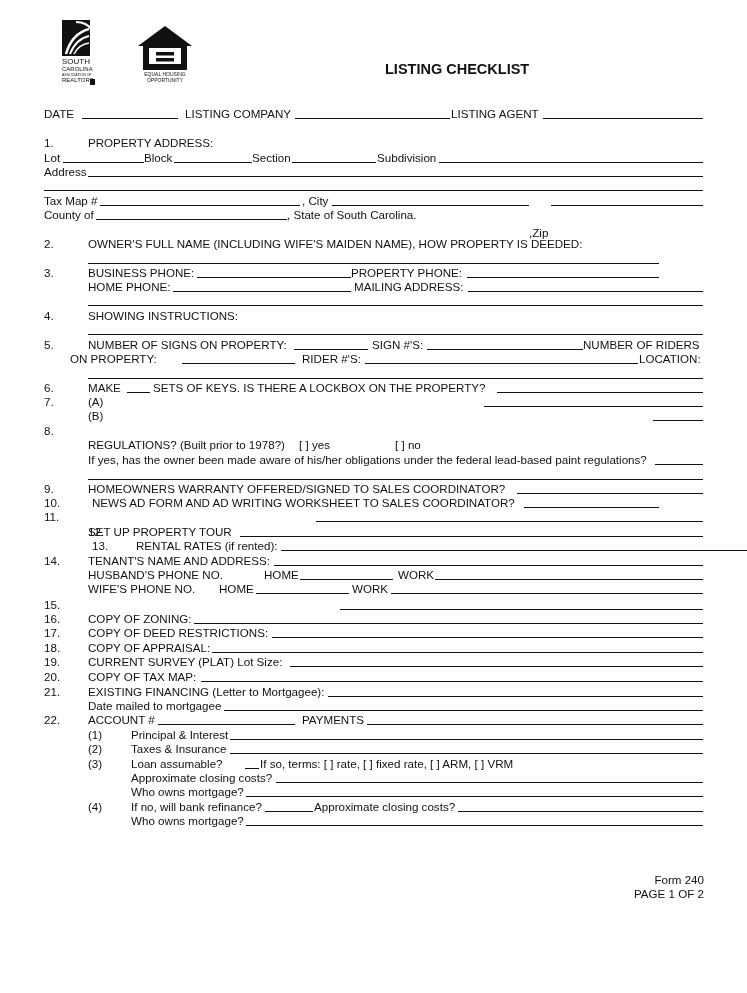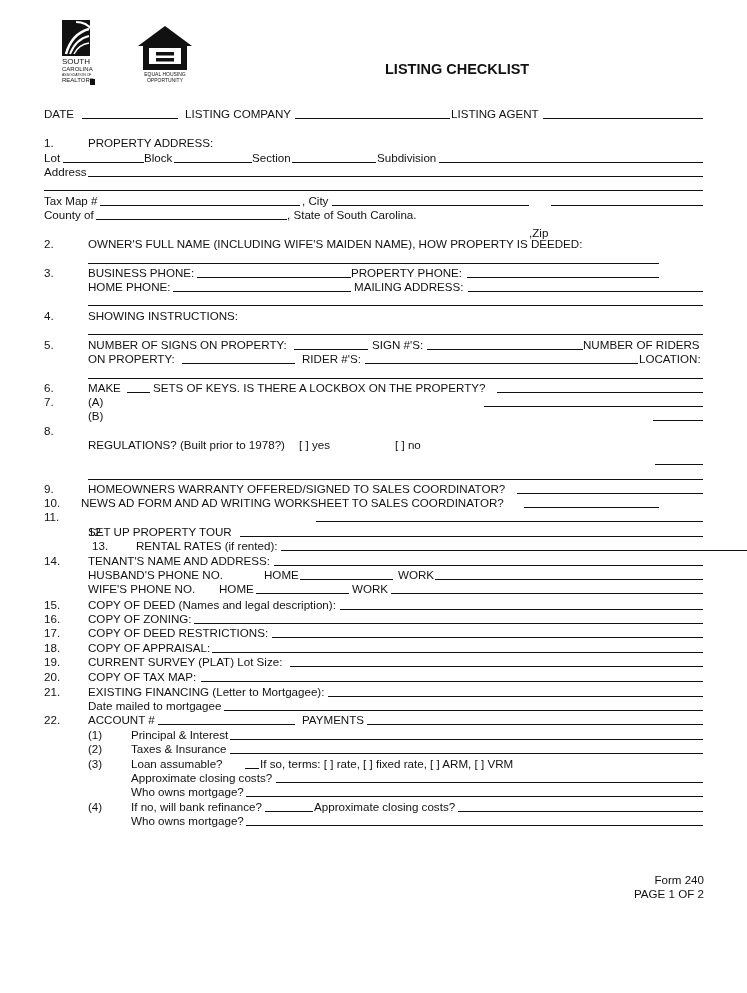--- a/index.html
+++ b/index.html
@@ -115,21 +115,21 @@
 
 <div class="row" style="top:338px;">
   <span class="t" style="left:44px;">5.</span>
   <span class="t" style="left:88px;">NUMBER OF SIGNS ON PROPERTY:</span>
   <span class="u" style="left:294px; width:74px;"></span>
   <span class="t" style="left:372px;">SIGN #'S:</span>
   <span class="u" style="left:427px; width:156px;"></span>
   <span class="t" style="left:583px;">NUMBER OF RIDERS</span>
 </div>
 <div class="row" style="top:352px;">
-  <span class="t" style="left:88px;">ON  PROPERTY:</span>
+  <span class="t" style="left:70px;">ON  PROPERTY:</span>
   <span class="u" style="left:182px; width:113px;"></span>
   <span class="t" style="left:302px;">RIDER  #'S:</span>
   <span class="u" style="left:365px; width:273px;"></span>
   <span class="t" style="left:639px;">LOCATION:</span>
 </div>
 <div class="line" style="left:88px; top:378px; width:615px;"></div>
 
 <div class="row" style="top:381px;">
   <span class="t" style="left:44px;">6.</span>
   <span class="t" style="left:88px;">MAKE</span>
@@ -150,32 +150,33 @@
 
 <div class="row" style="top:424px;">
   <span class="t" style="left:44px;">8.</span>
 </div>
 <div class="row" style="top:438px;">
   <span class="t" style="left:88px;">REGULATIONS? (Built prior to 1978?)</span>
   <span class="t" style="left:299px;">[ ] yes</span>
   <span class="t" style="left:395px;">[ ] no</span>
 </div>
 <div class="row" style="top:453px;">
+  <span class="t" style="left:88px;">If yes, has the owner been made aware of his/her obligations under the federal lead-based paint regulations?</span>
   <span class="u" style="left:655px; width:48px;"></span>
 </div>
 <div class="line" style="left:88px; top:479px; width:615px;"></div>
 
 <div class="row" style="top:482px;">
   <span class="t" style="left:44px;">9.</span>
   <span class="t" style="left:88px;">HOMEOWNERS WARRANTY OFFERED/SIGNED TO SALES COORDINATOR?</span>
   <span class="u" style="left:517px; width:186px;"></span>
 </div>
 <div class="row" style="top:496px;">
   <span class="t" style="left:44px;">10.</span>
-  <span class="t" style="left:81px;">NEWS AD FORM AND AD WRITING WORKSHEET TO SALES COORDINATOR?</span>
+  <span class="t" style="left:92px;">NEWS AD FORM AND AD WRITING WORKSHEET TO SALES COORDINATOR?</span>
   <span class="u" style="left:524px; width:135px;"></span>
 </div>
 <div class="row" style="top:510px;">
   <span class="t" style="left:44px;">11.</span>
   <span class="u" style="left:316px; width:387px;"></span>
 </div>
 <div class="row" style="top:525px;">
   <span class="t" style="left:44px;margin-left:44px;">12.</span>
   <span class="t" style="left:88px;">SET UP PROPERTY TOUR</span>
   <span class="u" style="left:240px; width:463px;"></span>
@@ -200,21 +201,20 @@
 <div class="row" style="top:582px;padding-left:8px;">
   <span class="t" style="left:88px;">WIFE'S PHONE NO.</span>
   <span class="t" style="left:219px;">HOME</span>
   <span class="u" style="left:256px; width:93px;"></span>
   <span class="t" style="left:352px;">WORK</span>
   <span class="u" style="left:391px; width:312px;"></span>
 </div>
 
 <div class="row" style="top:598px;">
   <span class="t" style="left:44px;">15.</span>
-  <span class="t" style="left:88px;">COPY OF DEED (Names and legal description):</span>
   <span class="u" style="left:340px; width:363px;"></span>
 </div>
 <div class="row" style="top:612px;">
   <span class="t" style="left:44px;">16.</span>
   <span class="t" style="left:88px;">COPY OF ZONING:</span>
   <span class="u" style="left:194px; width:509px;"></span>
 </div>
 <div class="row" style="top:626px;">
   <span class="t" style="left:44px;">17.</span>
   <span class="t" style="left:88px;">COPY OF DEED RESTRICTIONS:</span>

